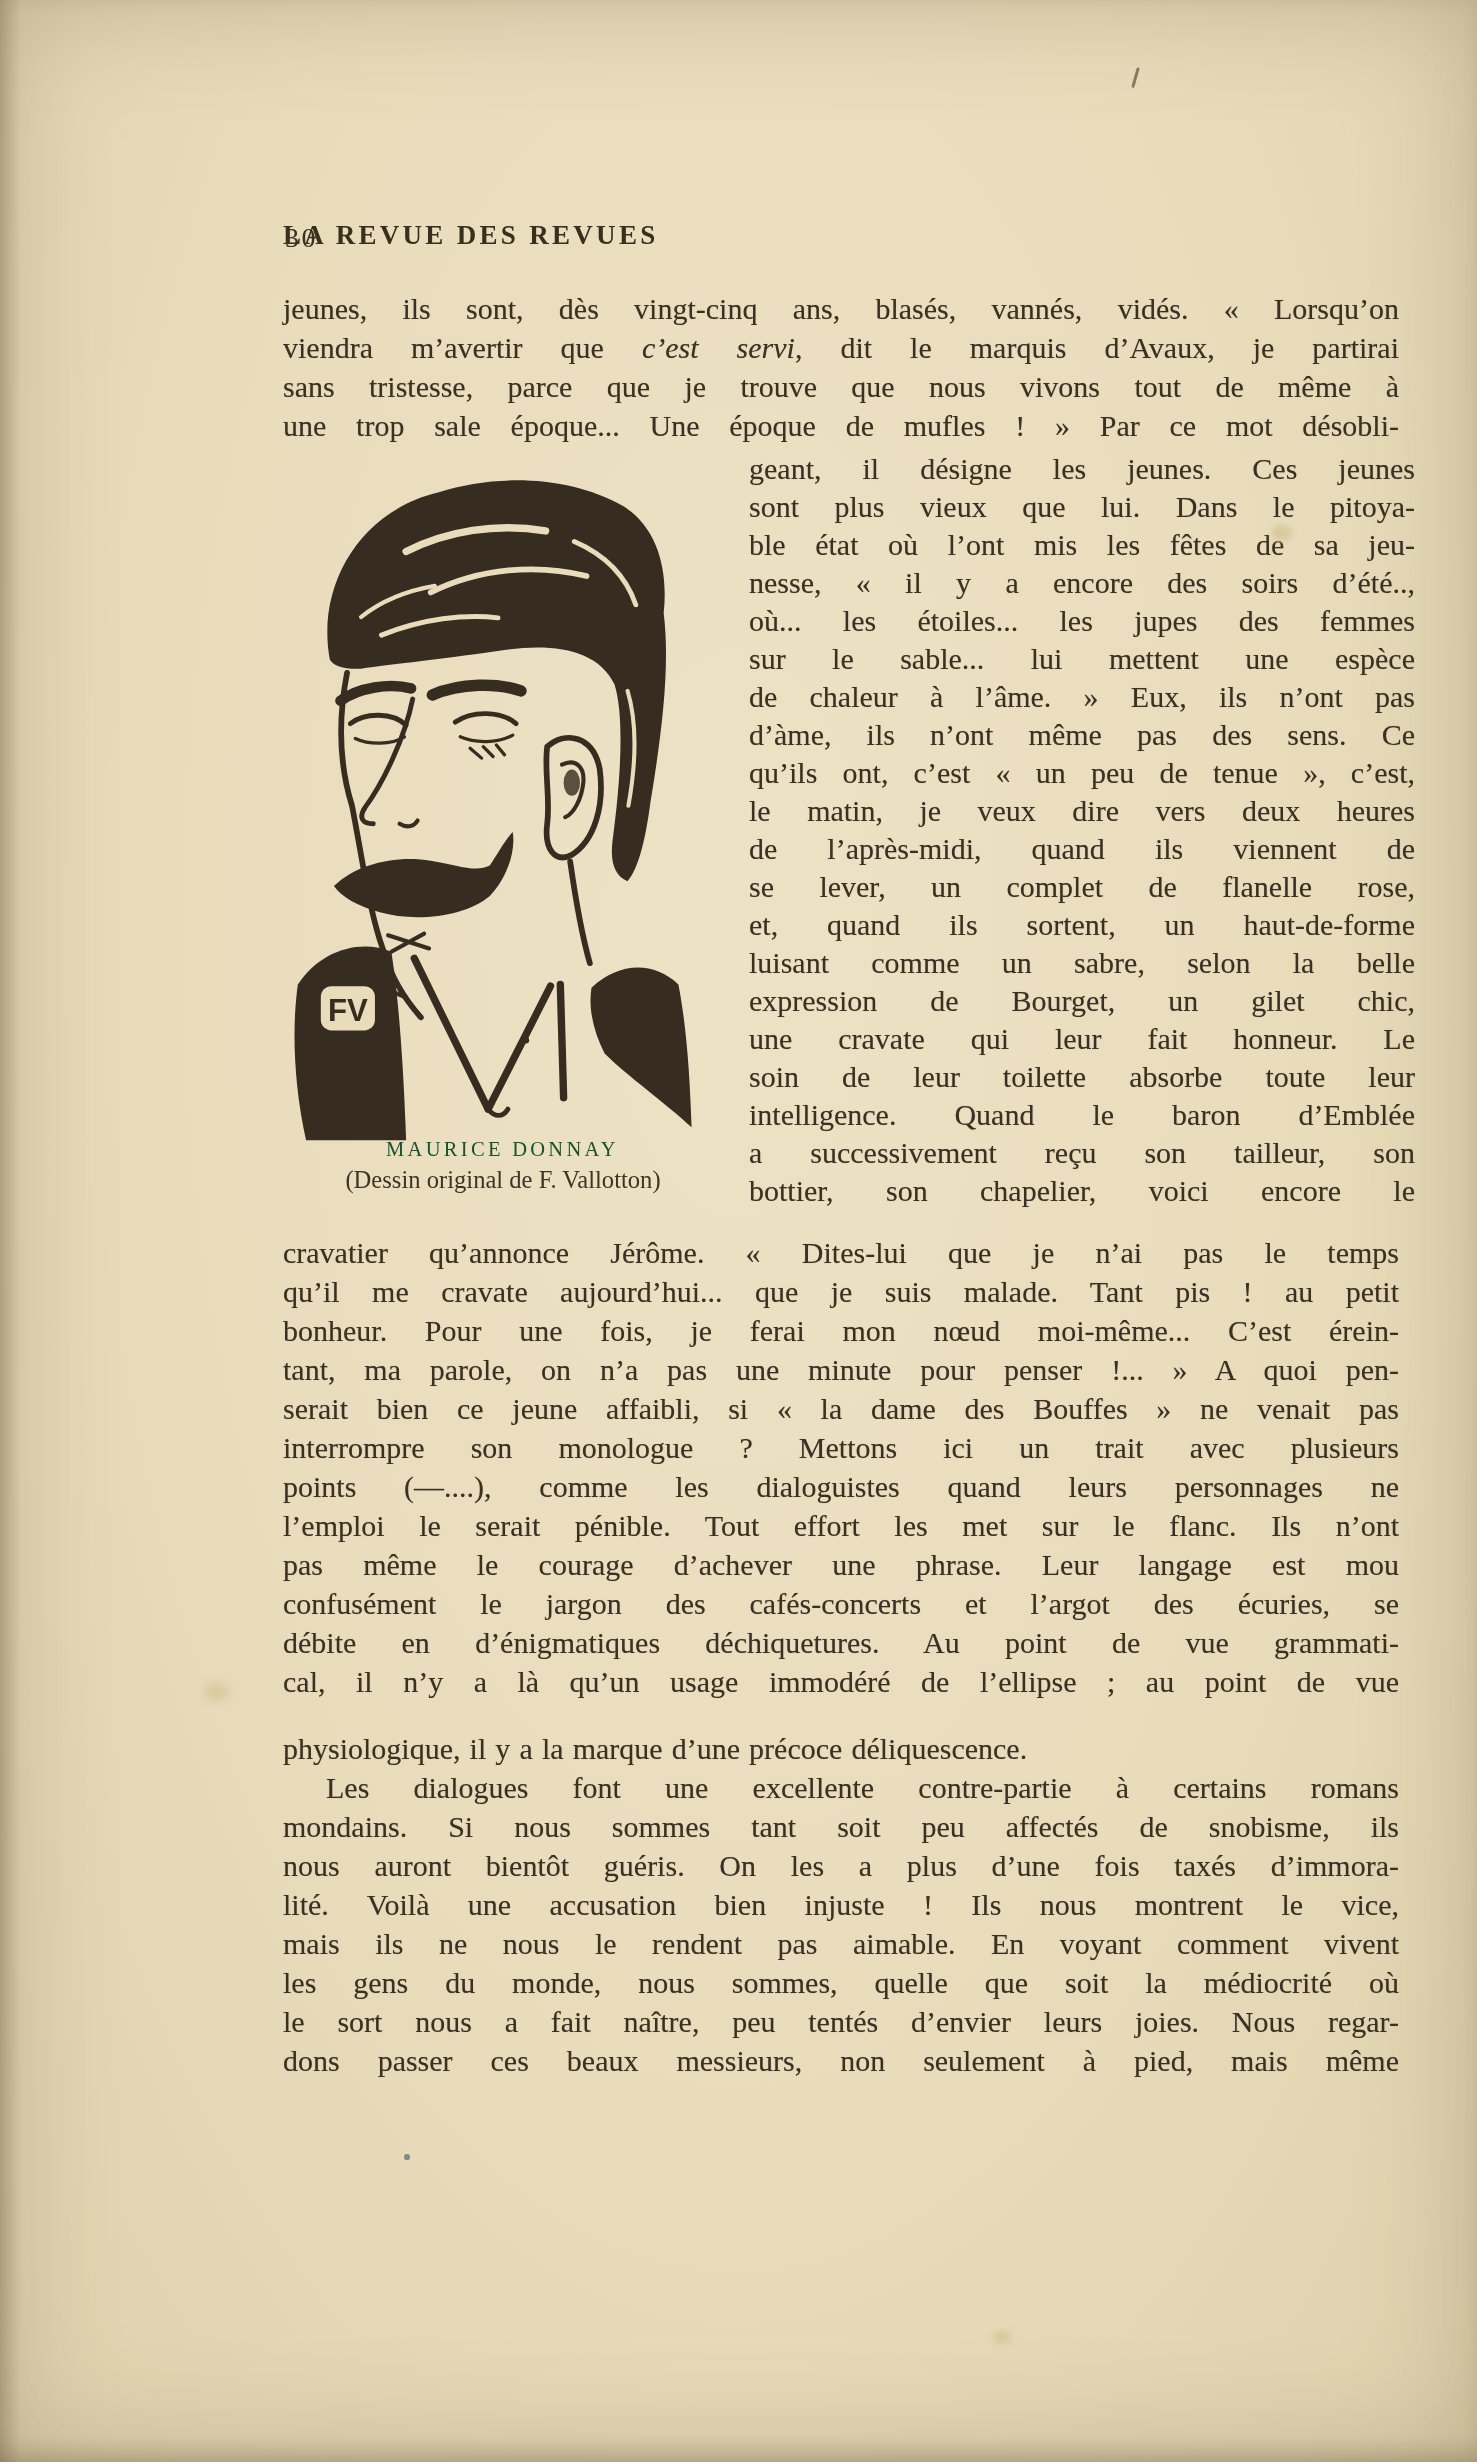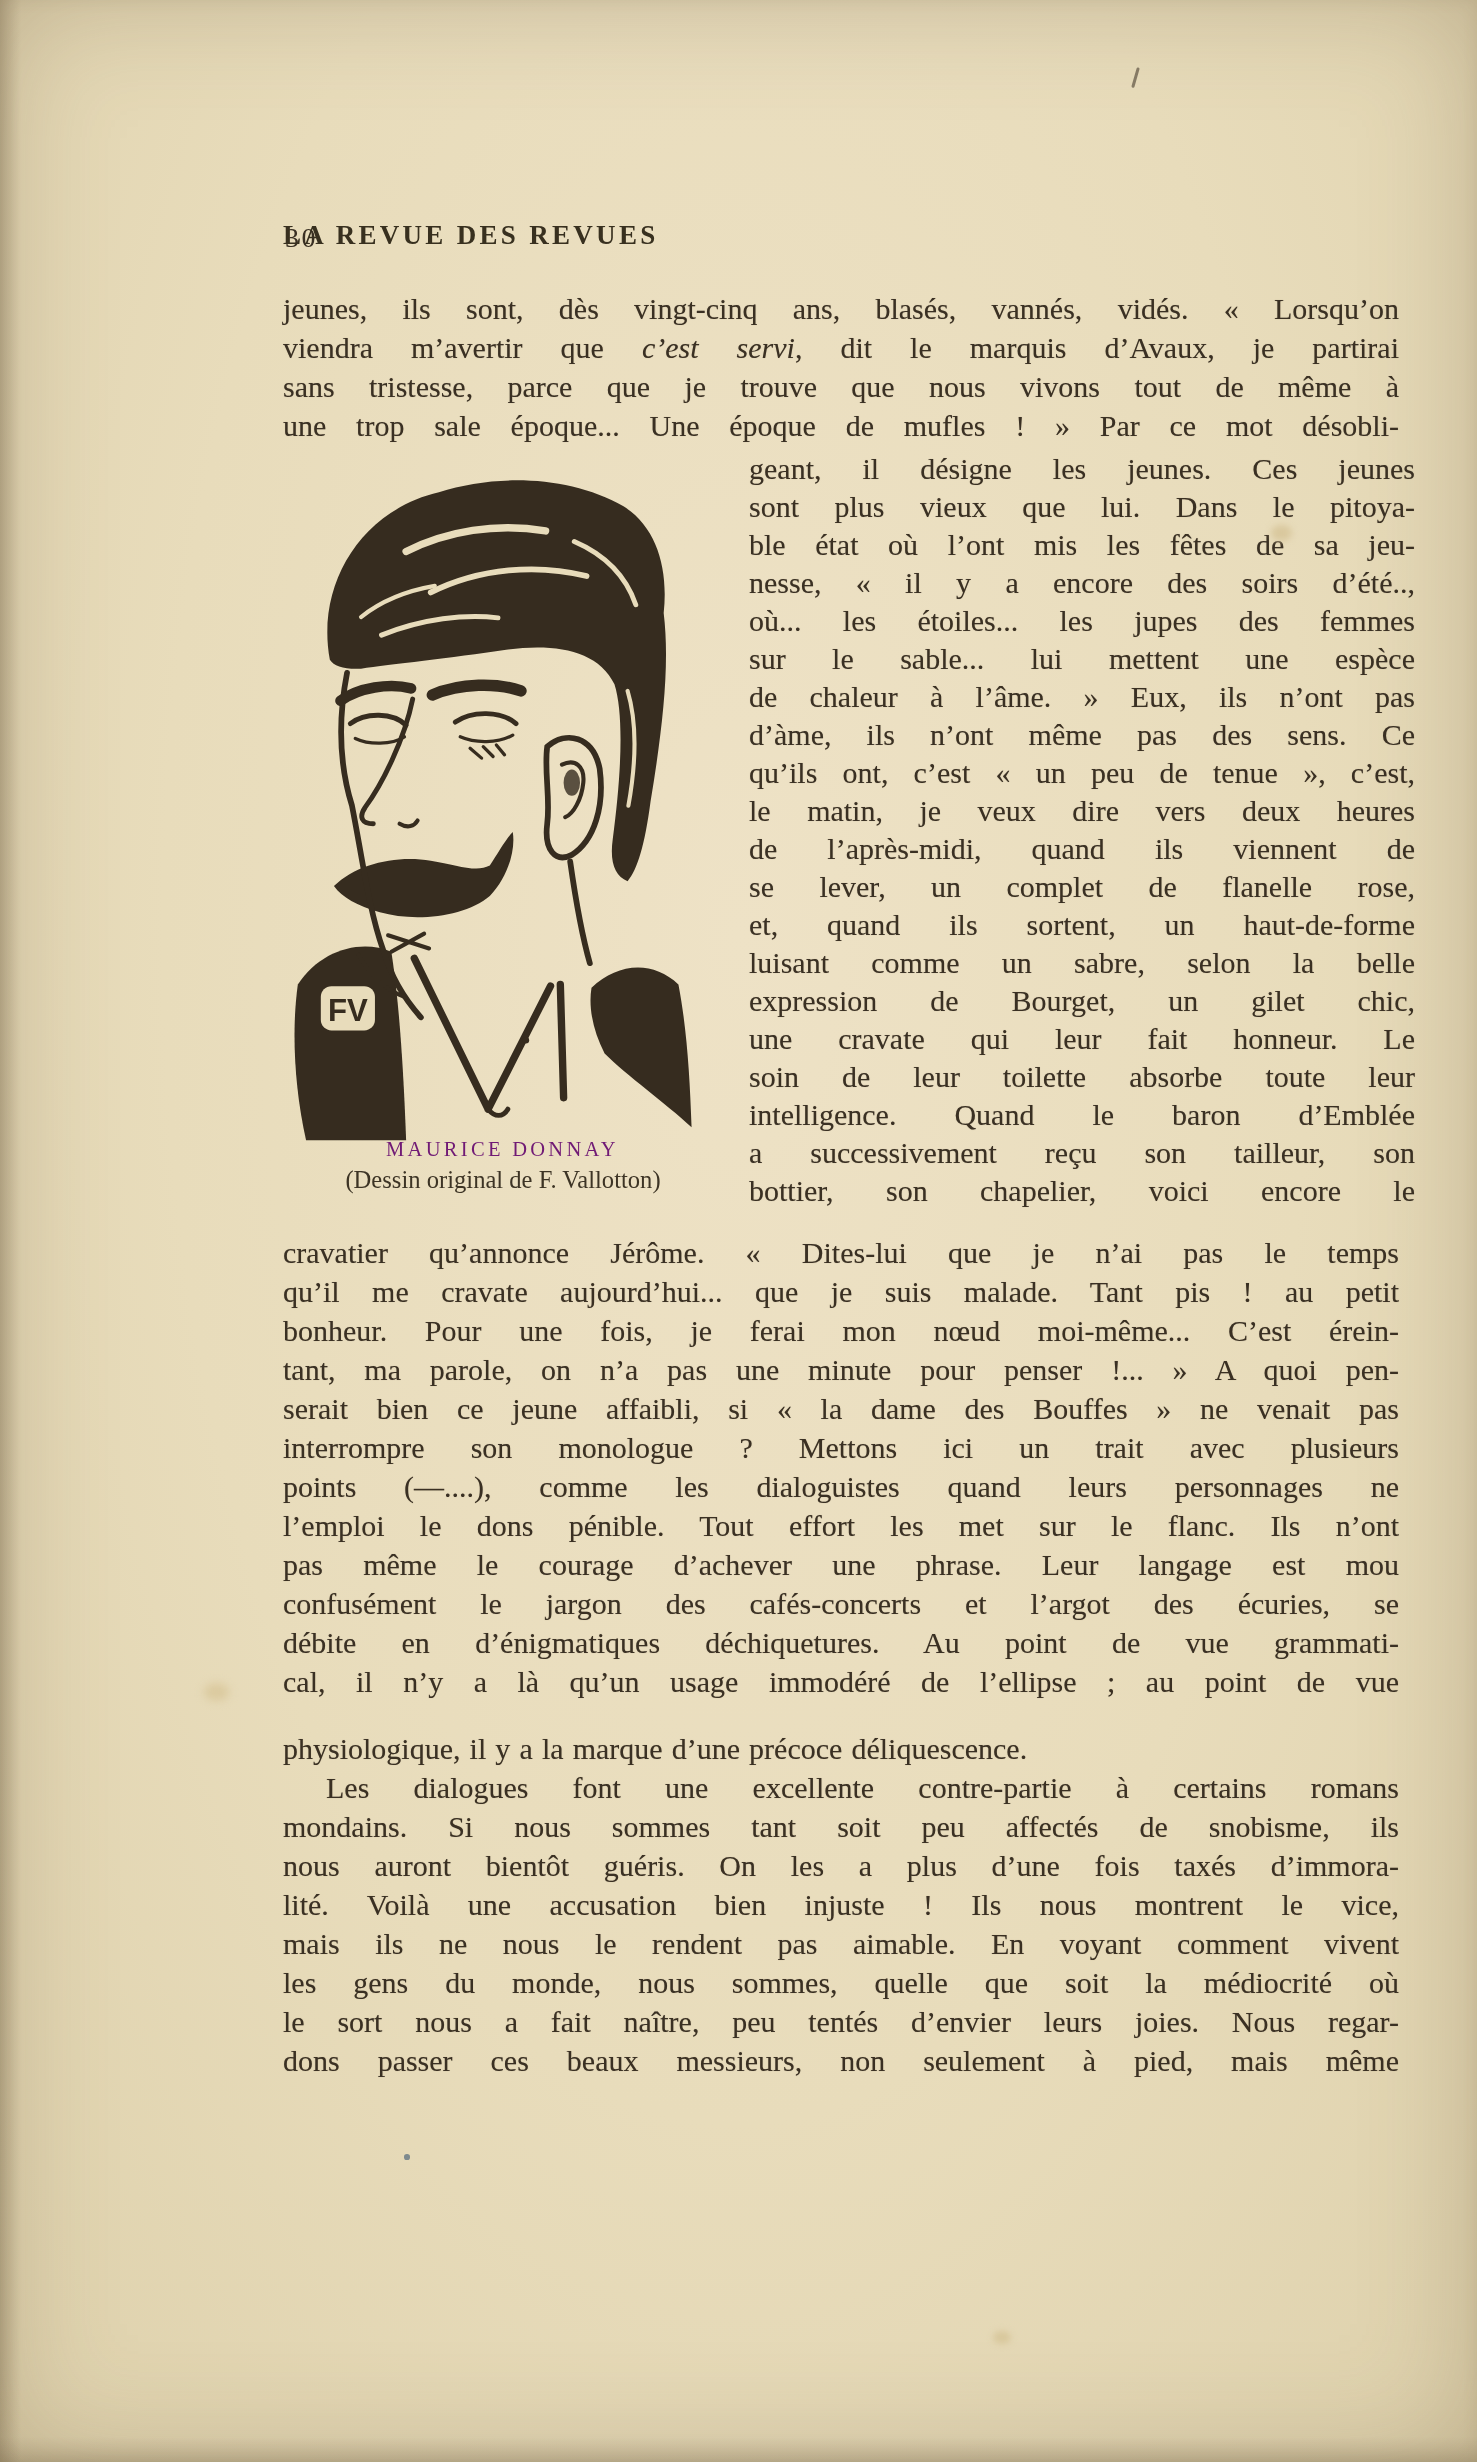--- a/index.html
+++ b/index.html
@@ -28,21 +28,21 @@
 
   #para1{left:283px;top:289px;width:1116px;}
   #wrapcol{left:733px;top:450px;width:666px;margin-left:16px;}
   #wrapcol .line{height:38px;line-height:38px;}
   #block2{left:283px;top:1233px;width:1116px;}
 
   .figure{position:absolute;left:283px;top:453px;width:439px;height:689px;}
   .figure svg{display:block;width:100%;height:100%;}
 
   .caption1{position:absolute;left:283px;top:1138px;width:439px;text-align:center;
-       font-size:20.5px;letter-spacing:3.3px;color:#701a75;}
+       font-size:20.5px;letter-spacing:3.3px;color:#14532d;}
   .caption2{position:absolute;left:271px;top:1166px;width:464px;text-align:center;
        font-size:24.6px;color:#3d3425;}
 
   .mark-slash{position:absolute;left:1134px;top:67px;width:2.5px;height:21.3px;
        background:#6e6350;transform:rotate(16deg);border-radius:1.6px;opacity:.8;}
   .mark-dot-blue{position:absolute;left:404px;top:2154px;width:5.7px;height:5.7px;
        border-radius:50%;background:#5c7080;opacity:.75;}
   .fox1{position:absolute;left:1271px;top:525px;width:21.3px;height:16.4px;border-radius:50%;
        background:#d9c89e;filter:blur(3.3px);}
   .fox2{position:absolute;left:204px;top:1683px;width:24.6px;height:18px;border-radius:50%;
@@ -158,21 +158,21 @@
 <div class="caption2">(Dessin original de F. Vallotton)</div>
 
 <div id="block2" class="textline-block">
     <div class="line"><span>cravatier qu’annonce Jérôme. « Dites-lui que je n’ai pas le temps</span></div>
     <div class="line"><span>qu’il me cravate aujourd’hui... que je suis malade. Tant pis ! au petit</span></div>
     <div class="line"><span>bonheur. Pour une fois, je ferai mon nœud moi-même... C’est érein-</span></div>
     <div class="line"><span>tant, ma parole, on n’a pas une minute pour penser !... » A quoi pen-</span></div>
     <div class="line"><span>serait bien ce jeune affaibli, si « la dame des Bouffes » ne venait pas</span></div>
     <div class="line"><span>interrompre son monologue ? Mettons ici un trait avec plusieurs</span></div>
     <div class="line"><span>points (—....), comme les dialoguistes quand leurs personnages ne</span></div>
-    <div class="line"><span>l’emploi le dons pénible. Tout effort les met sur le flanc. Ils n’ont</span></div>
+    <div class="line"><span>l’emploi le serait pénible. Tout effort les met sur le flanc. Ils n’ont</span></div>
     <div class="line"><span>pas même le courage d’achever une phrase. Leur langage est mou</span></div>
     <div class="line"><span>confusément le jargon des cafés-concerts et l’argot des écuries, se</span></div>
     <div class="line"><span>débite en d’énigmatiques déchiquetures. Au point de vue grammati-</span></div>
     <div class="line"><span>cal, il n’y a là qu’un usage immodéré de l’ellipse ; au point de vue</span></div>
     <div class="line line-end"><span>physiologique, il y a la marque d’une précoce déliquescence.</span></div>
     <div class="line line-indent"><span>Les dialogues font une excellente contre-partie à certains romans</span></div>
     <div class="line"><span>mondains. Si nous sommes tant soit peu affectés de snobisme, ils</span></div>
     <div class="line"><span>nous auront bientôt guéris. On les a plus d’une fois taxés d’immora-</span></div>
     <div class="line"><span>lité. Voilà une accusation bien injuste ! Ils nous montrent le vice,</span></div>
     <div class="line"><span>mais ils ne nous le rendent pas aimable. En voyant comment vivent</span></div>

